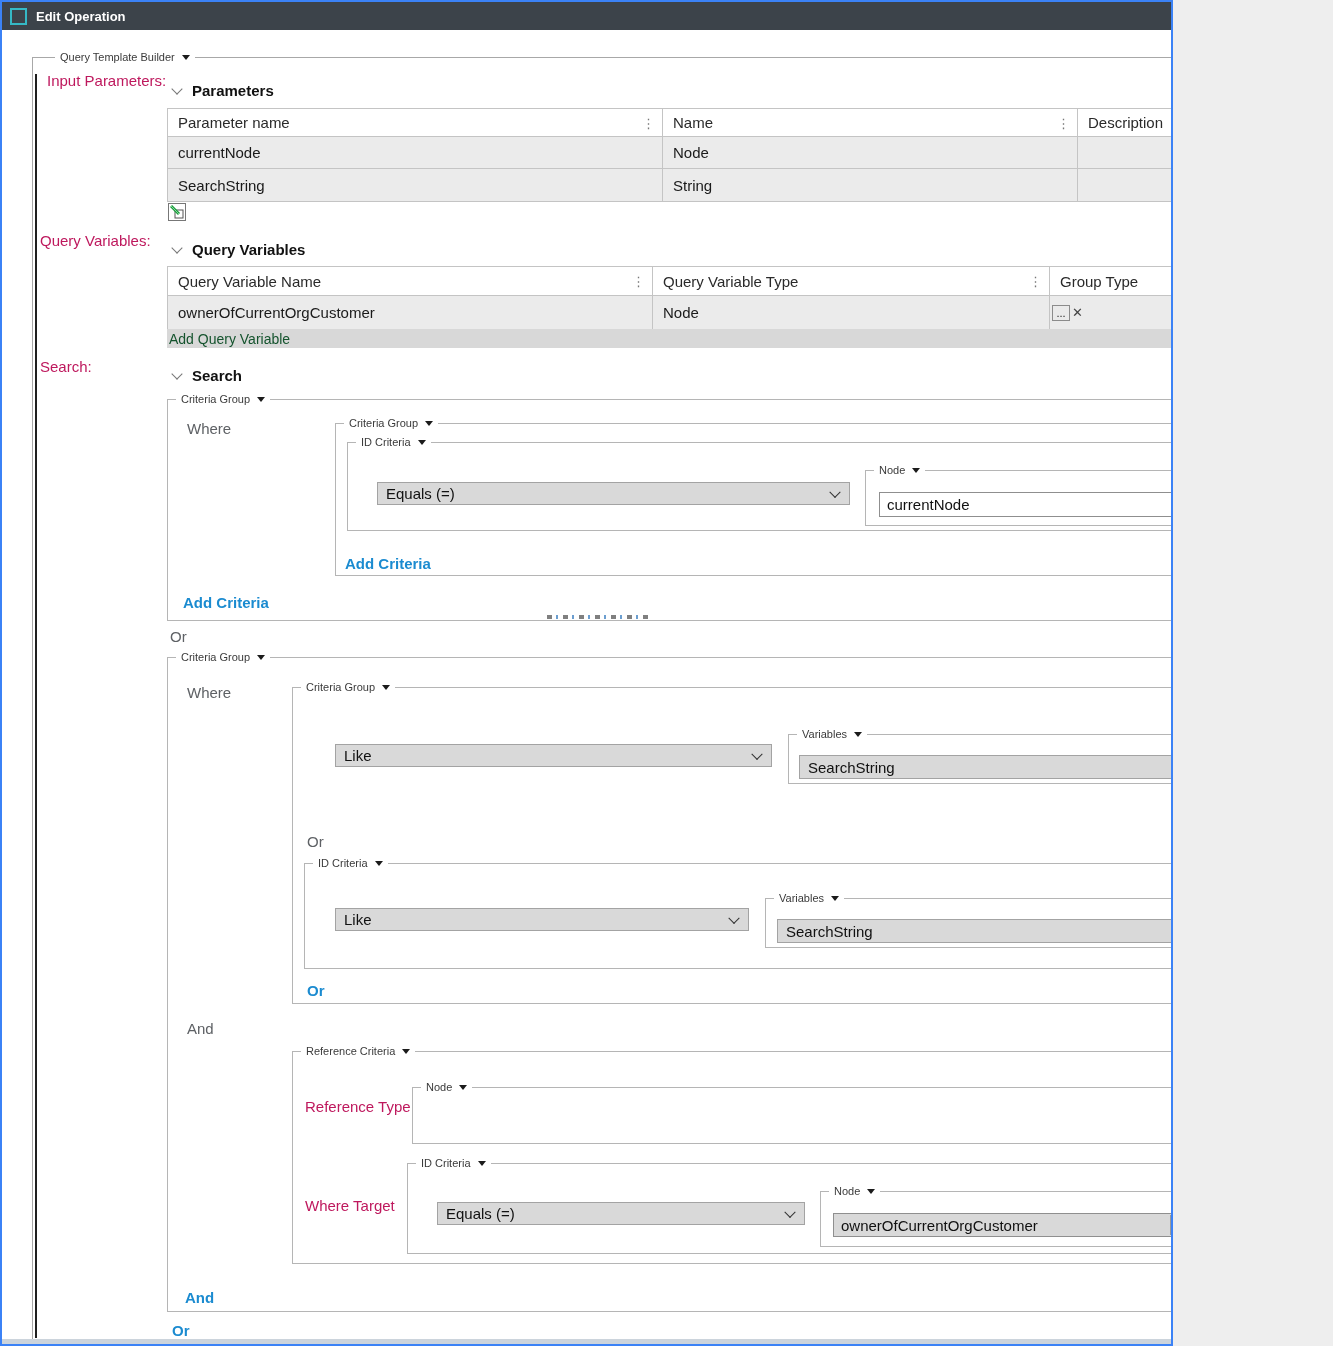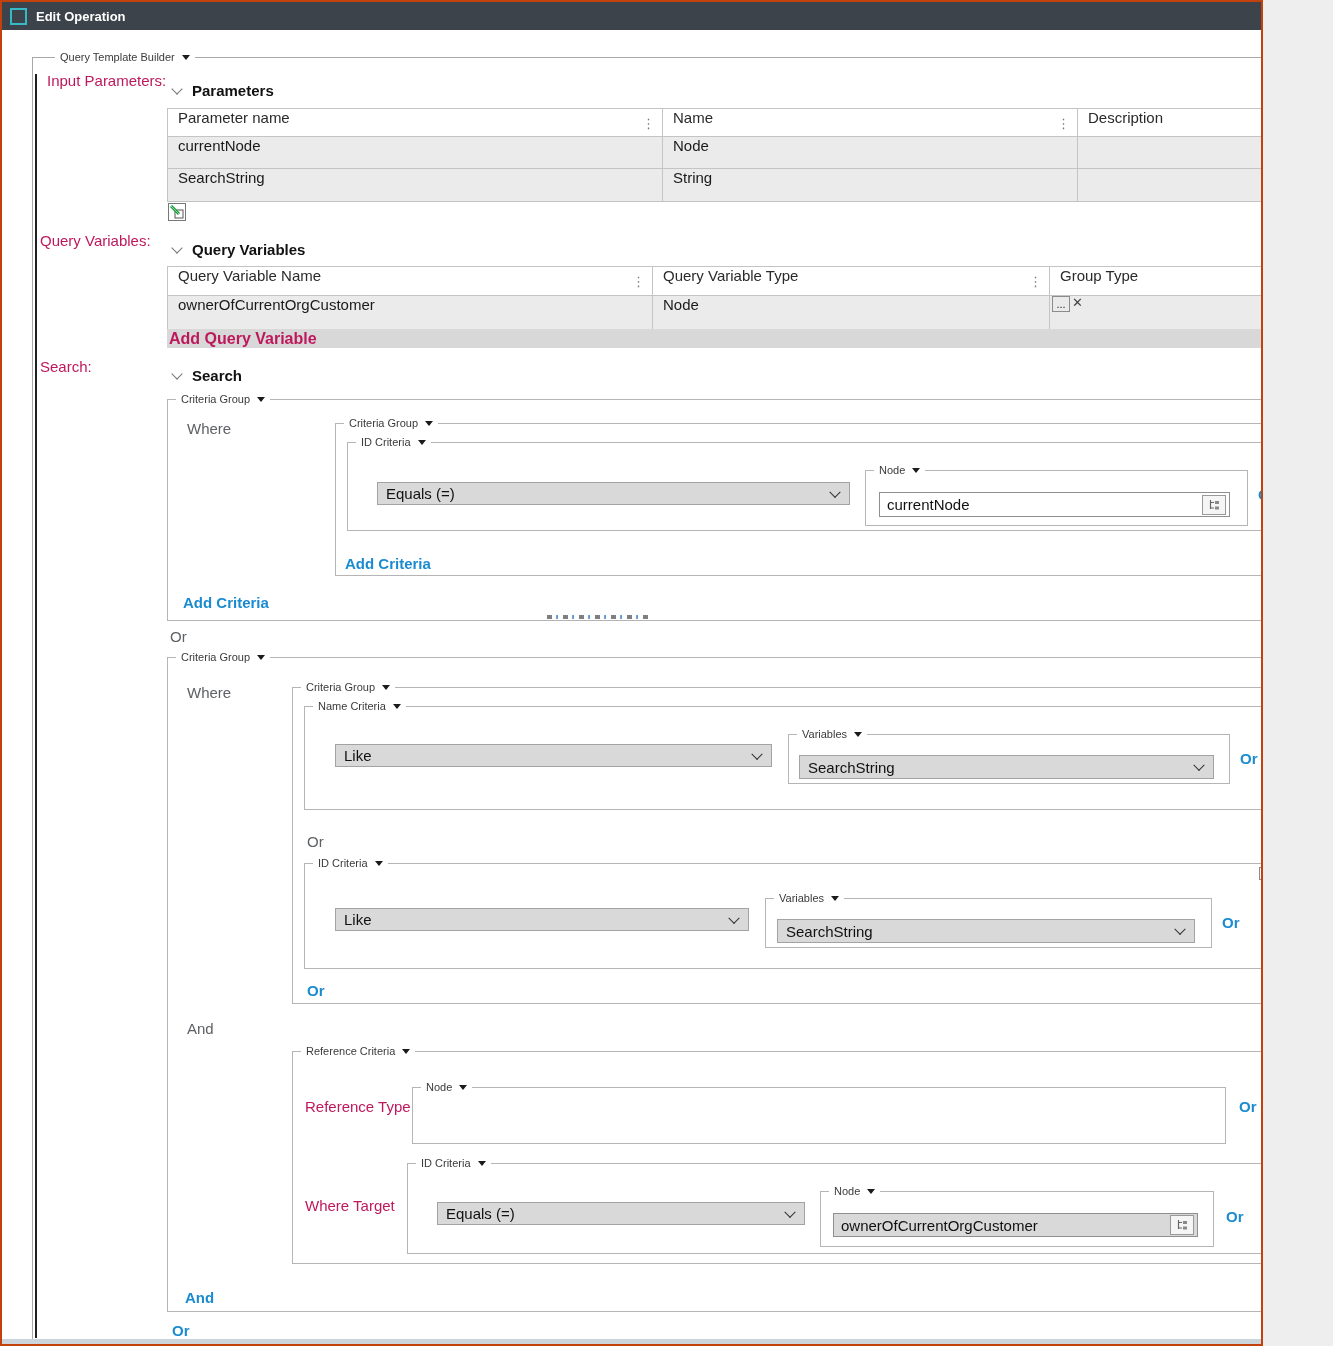--- a/index.html
+++ b/index.html
@@ -1,52 +1,52 @@
 <!DOCTYPE html>
 <html><head>
 <meta charset="utf-8">
 <style>
   html,body{margin:0;padding:0;background:#eee;}
   #win{
-    position:relative;width:1263px;height:1346px;box-sizing:border-box;
-    background:#fff;border:2px solid #c2410c;overflow:hidden;
+    position:relative;width:1173px;height:1346px;box-sizing:border-box;
+    background:#fff;border:2px solid #3b82f6;overflow:hidden;
     font-family:"Liberation Sans", sans-serif;
   }
   
   #titlebar{position:absolute;left:0;top:0;right:0;height:28px;background:#3c434a;display:flex;align-items:center;}
   #titlebar .app-icon{width:13px;height:13px;border:2px solid #35b9c6;margin:0 9px 0 8px;}
   #titlebar .t{color:#fff;font-size:13px;font-weight:600;}
   
   .fs{position:absolute;border:1px solid #b5b5b5;background:transparent;}
   .leg{position:absolute;top:-8px;left:8px;background:#fff;padding:0 5px;font-size:11px;color:#3a3a3a;
        display:flex;align-items:center;gap:7px;line-height:14px;white-space:nowrap;}
   .tri{width:0;height:0;border-left:4px solid transparent;border-right:4px solid transparent;border-top:5px solid #1b1b1b;}
   
   .sect{position:absolute;display:flex;align-items:center;gap:11px;}
   .sect .chev{width:7px;height:7px;border-right:1.6px solid #777;border-bottom:1.6px solid #777;transform:rotate(45deg);margin-top:-4px;}
   .sect .t{font-weight:700;font-size:15px;color:#111;}
   
   .black-lbl{position:absolute;color:#be185d;font-size:15px;}
   .gray-lbl{position:absolute;color:#5e6165;font-size:15px;}
   .blue-link{position:absolute;color:#1b8bd0;font-weight:700;font-size:15px;cursor:pointer;}
-  .navy-link{color:#be185d;font-size:16px;cursor:pointer;font-weight:bold;}
+  .navy-link{color:#14532d;font-size:14px;cursor:pointer;}
   
   .dd{position:absolute;background:#d9d9d9;border:1px solid #a3a3a3;font-size:15px;color:#111;
       display:flex;align-items:center;padding:0 26px 0 8px;box-sizing:border-box;cursor:default;}
   .chev-s{position:absolute;right:10px;top:50%;width:7px;height:7px;border-right:1.3px solid #333;border-bottom:1.3px solid #333;transform:translateY(-72%) rotate(45deg);}
   .inp{position:absolute;background:#fff;border:1px solid #8f8f8f;display:flex;align-items:center;
        padding:0 32px 0 7px;font-size:15px;color:#111;box-sizing:border-box;}
   .inp.gray{background:#d9d9d9;}
   .tree-btn{position:absolute;right:3px;top:50%;transform:translateY(-50%);width:24px;height:20px;background:#f5f5f5;border:1px solid #999;
        display:flex;align-items:center;justify-content:center;box-sizing:border-box;cursor:pointer;}
   .close-box{position:absolute;width:13px;height:13px;border:1px solid #8a8a8a;background:#fff;display:flex;align-items:center;justify-content:center;
        font-size:8px;color:#222;line-height:1;box-sizing:border-box;cursor:pointer;}
   
   .grid{position:absolute;display:grid;border:1px solid #c4c4c4;box-sizing:content-box;}
-  .cell{border-right:1px solid #c4c4c4;border-bottom:1px solid #c4c4c4;display:flex;
+  .cell{border-right:1px solid #c4c4c4;border-bottom:1px solid #c4c4c4;display:flex;align-items:center;
         padding:0 10px;font-size:15px;color:#1a1a1a;position:relative;box-sizing:border-box;overflow:hidden;}
   .cell:nth-last-child(1){border-right:none;}
   .cell.h{background:#fff;color:#2a2a2a;}
   .cell.d{background:#ebebeb;}
   .cell.last-col{border-right:none;}
   .cell.last-row{border-bottom:none;}
   .dots{position:absolute;right:7px;top:50%;transform:translateY(-50%);color:#777;font-size:13px;cursor:pointer;}
   .addstrip{position:absolute;background:#d8d8d8;display:flex;align-items:center;padding:0 2px;}
   .mini-btn{height:16px;min-width:18px;background:#eaeaea;border:1px solid #8b8b8b;font-size:11px;color:#222;
         display:flex;align-items:center;justify-content:center;box-sizing:border-box;cursor:pointer;}
@@ -211,26 +211,20 @@
   <div class="close-box" style="left:1309px;top:658px;">✕</div>
   <div class="gray-lbl" style="left:185px;top:682px;">Where</div>
 
   <div class="fs" style="left:290px;top:685px;width:1002px;height:315px;">
     <span class="leg">
       <span>Criteria Group</span>
       <span class="tri"></span>
     </span>
   </div>
 
-  <div class="fs" style="left:302px;top:704px;width:975px;height:102px;">
-    <span class="leg">
-      <span>Name Criteria</span>
-      <span class="tri"></span>
-    </span>
-  </div>
   <div class="dd" style="left:333px;top:742px;width:437px;height:23px;">
     <span>Like</span>
     <span class="chev-s"></span>
   </div>
   <div class="fs" style="left:786px;top:732px;width:440px;height:48px;">
     <span class="leg">
       <span>Variables</span>
       <span class="tri"></span>
     </span>
   </div>

